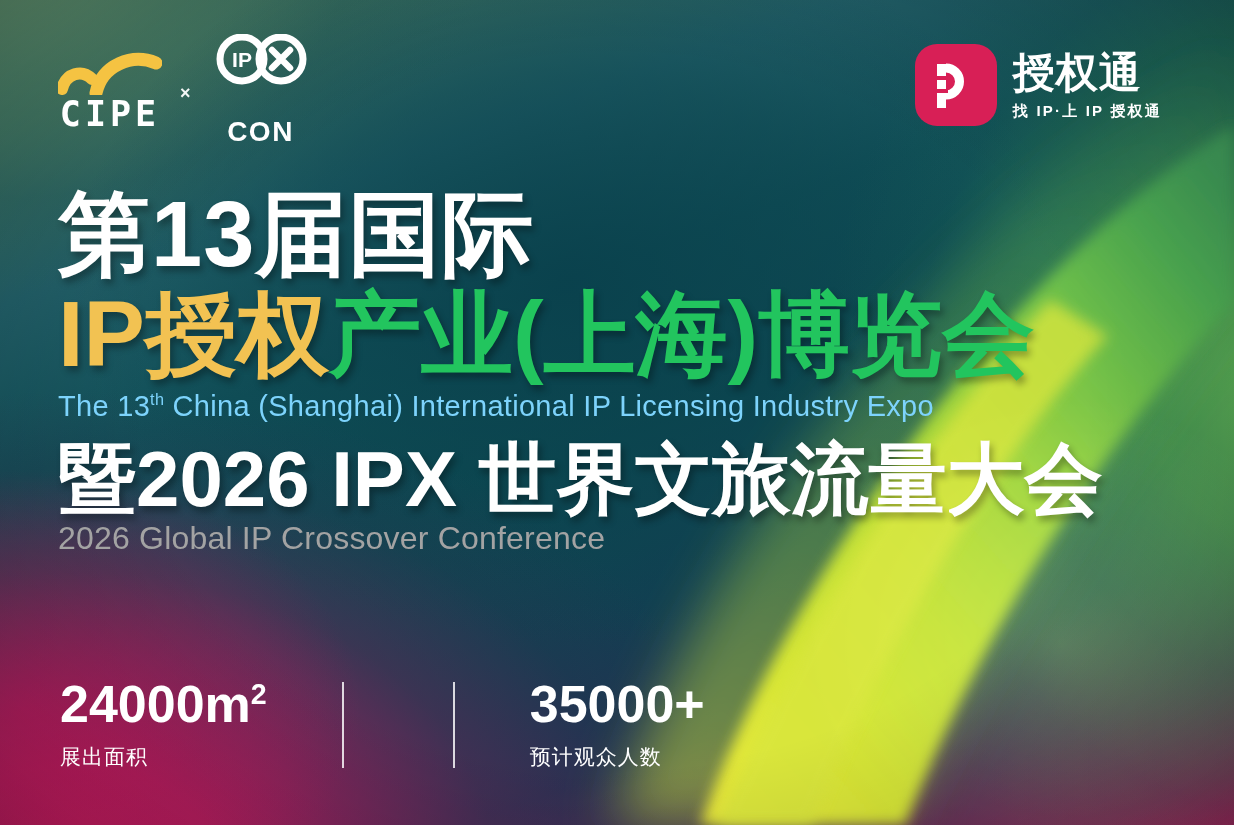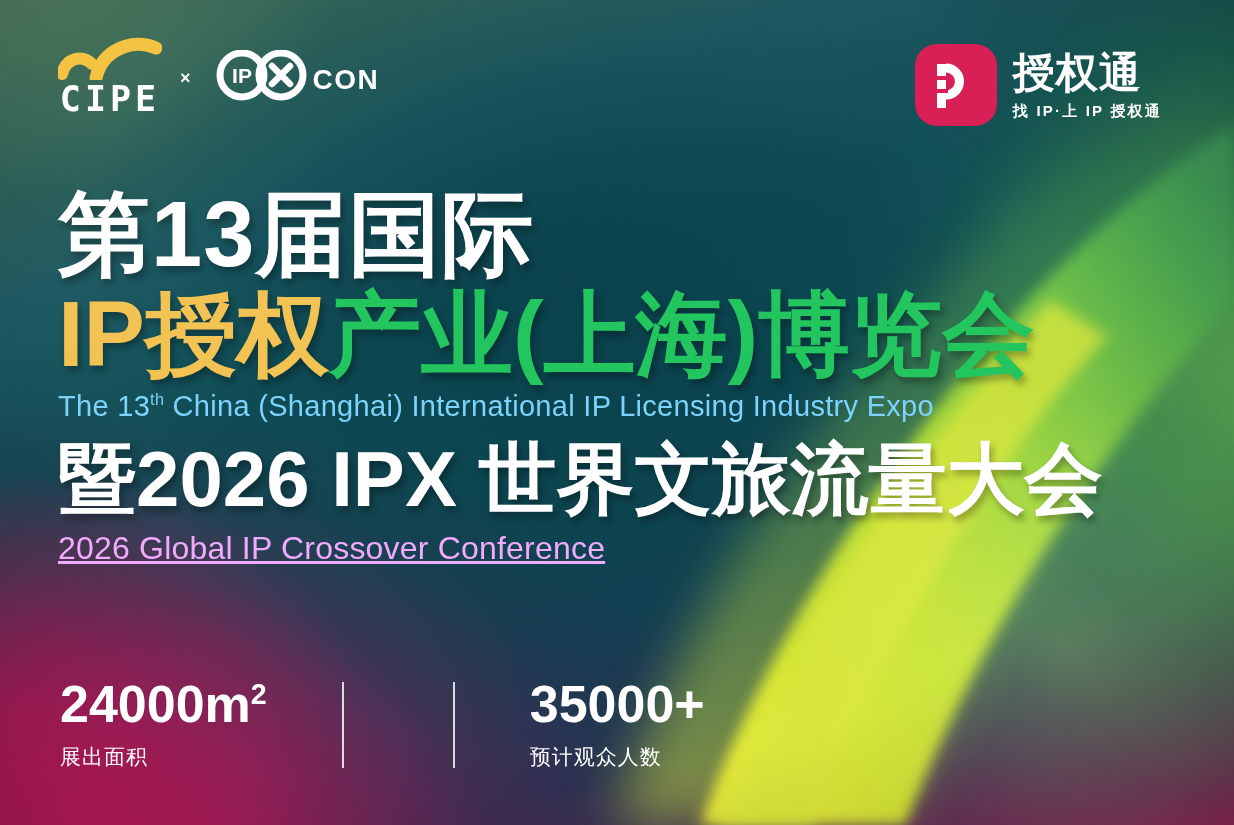--- a/index.html
+++ b/index.html
@@ -127,21 +127,21 @@
     margin-top: 2px;
     font-family: "DejaVu Sans Mono", "Liberation Mono", monospace;
   }
   .cross-mark {
     color: #ffffff;
     font-size: 18px;
     font-weight: 700;
     margin: 6px 4px 0 4px;
     opacity: 0.95;
   }
-  .ipx-logo { display: flex; flex-direction: row; align-items: center; }
+  .ipx-logo { display: flex; flex-direction: column; align-items: center; gap: 24px; }
   .ipx-mark { width: 104px; height: 52px; display:block; }
   .ipx-word {
     color: #ffffff;
     font-size: 28px;
     font-weight: 800;
     letter-spacing: 1.5px;
     line-height: 1;
     margin-top: 8px;
   }
 
@@ -213,28 +213,27 @@
   .title-3 {
     color: #ffffff;
     font-size: 78px;
     font-weight: 800;
     line-height: 1.08;
     letter-spacing: 0px;
     white-space: nowrap;
     margin-top: 14px;
   }
   .sub-en-2 {
-    color: #f0abfc;
+    color: #a3a3a3;
     font-size: 32px;
     font-weight: 400;
     letter-spacing: 0.2px;
     line-height: 1.1;
-    margin-top: 10px;
-    white-space: nowrap;
-    text-decoration: underline;
+    margin-top: 0;
+    white-space: nowrap;
   }
 
   
   .stats {
     position: absolute;
     left: 60px;
     top: 678px;
     display: flex;
     align-items: stretch;
     gap: 41px;

